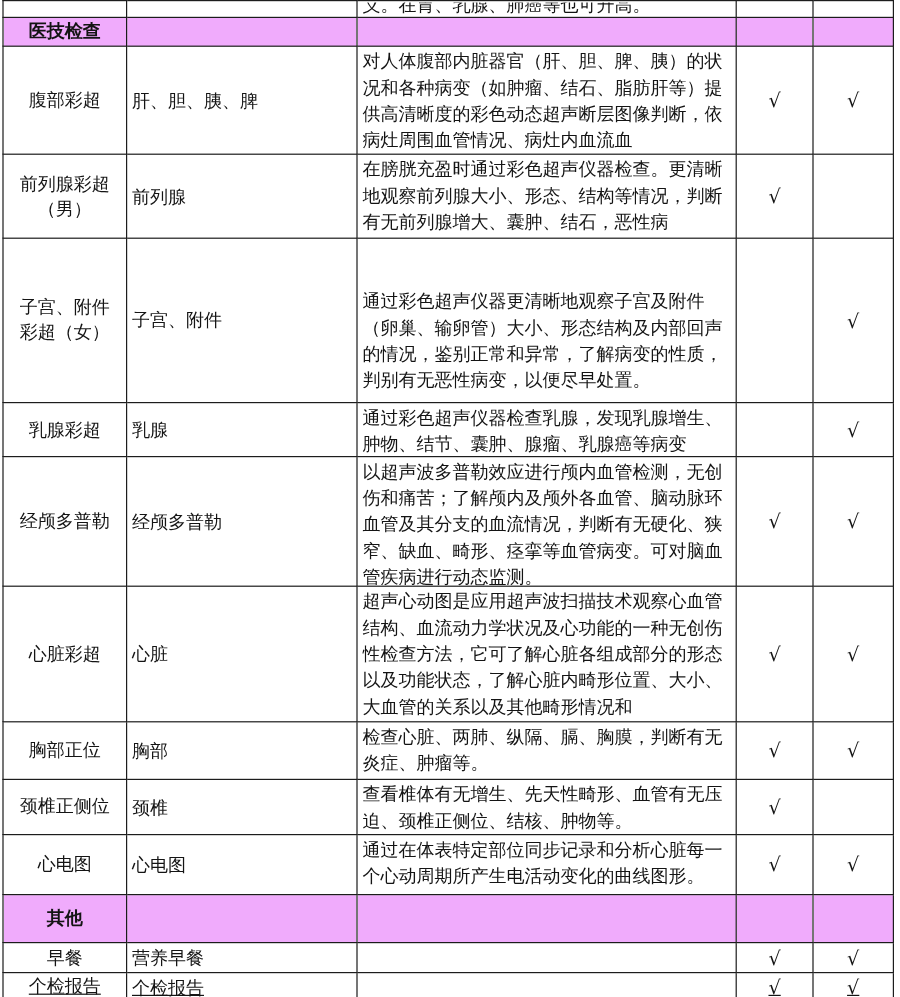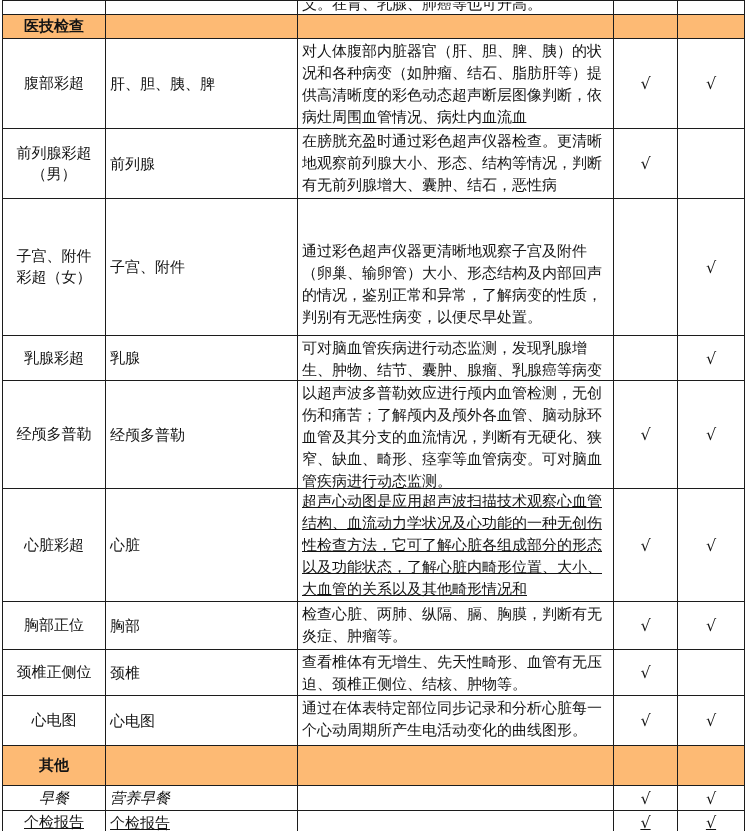--- a/index.html
+++ b/index.html
@@ -23,21 +23,21 @@
     box-sizing:border-box;
   }
   
   .c1{text-align:center;vertical-align:middle;line-height:21px;white-space:pre-line;padding:0 2px;}
   .c2{text-align:left;vertical-align:middle;line-height:20px;padding:0 4px;}
   .c3{text-align:left;vertical-align:top;padding:1px 2px 0 4px;}
   .mark{text-align:center;vertical-align:middle;font-size:16px;}
   .num{font-size:17px;letter-spacing:0.5px;font-family:Liberation Serif, serif;}
   .b{font-weight:700;}
   
-  tr.sec td{background:#fdba74;}
+  tr.sec td{background:#f0abfc;}
   tr.sec .c1{font-size:15px;}
   
   .clipwrap{overflow:hidden;line-height:22px;}
   .cliptop{margin-top:-9px;line-height:22px;}
   
   .merge{vertical-align:middle;font-size:15px;}
 </style>
 </head>
 <body>
 
@@ -94,39 +94,39 @@
         <td class="c3">
           <div class="clipwrap" style="height: 95px; margin-top: 40px;">通过彩色超声仪器更清晰地观察子宫及附件（卵巢、输卵管）大小、形态结构及内部回声的情况，鉴别正常和异常，了解病变的性质，判别有无恶性病变，以便尽早处置。</div>
         </td>
         <td class="mark"></td>
         <td class="mark">√</td>
       </tr>
       <tr style="height: 45px;">
         <td class="c1">乳腺彩超</td>
         <td class="c2">乳腺</td>
         <td class="c3">
-          <div class="clipwrap" style="height: 43px;">可对脑血管疾病进行动态监测，发现乳腺增生、肿物、结节、囊肿、腺瘤、乳腺癌等病变</div>
+          <div class="clipwrap" style="height: 43px;">通过彩色超声仪器检查乳腺，发现乳腺增生、肿物、结节、囊肿、腺瘤、乳腺癌等病变</div>
         </td>
         <td class="mark"></td>
         <td class="mark">√</td>
       </tr>
       <tr style="height: 108px;">
         <td class="c1">经颅多普勒</td>
         <td class="c2">经颅多普勒</td>
         <td class="c3">
           <div class="clipwrap" style="height: 106px;">以超声波多普勒效应进行颅内血管检测，无创伤和痛苦；了解颅内及颅外各血管、脑动脉环血管及其分支的血流情况，判断有无硬化、狭窄、缺血、畸形、痉挛等血管病变。可对脑血管疾病进行动态监测。</div>
         </td>
         <td class="mark">√</td>
         <td class="mark">√</td>
       </tr>
       <tr style="height: 113px;">
         <td class="c1">心脏彩超</td>
         <td class="c2">心脏</td>
         <td class="c3">
-          <div class="clipwrap" style="height: 111px; text-decoration: underline;">超声心动图是应用超声波扫描技术观察心血管结构、血流动力学状况及心功能的一种无创伤性检查方法，它可了解心脏各组成部分的形态以及功能状态，了解心脏内畸形位置、大小、大血管的关系以及其他畸形情况和</div>
+          <div class="clipwrap" style="height: 111px;">超声心动图是应用超声波扫描技术观察心血管结构、血流动力学状况及心功能的一种无创伤性检查方法，它可了解心脏各组成部分的形态以及功能状态，了解心脏内畸形位置、大小、大血管的关系以及其他畸形情况和</div>
         </td>
         <td class="mark">√</td>
         <td class="mark">√</td>
       </tr>
       <tr style="height: 48px;">
         <td class="c1">胸部正位</td>
         <td class="c2">胸部</td>
         <td class="c3">
           <div class="clipwrap" style="height: 46px;">检查心脏、两肺、纵隔、膈、胸膜，判断有无炎症、肿瘤等。</div>
         </td>
@@ -151,21 +151,21 @@
         <td class="mark">√</td>
         <td class="mark">√</td>
       </tr>
       <tr class="sec" style="height: 40px; margin-left: 13px;">
         <td class="c1 b">其他</td>
         <td></td>
         <td></td>
         <td></td>
         <td></td>
       </tr>
-      <tr style="height: 25px; font-style: italic;">
+      <tr style="height: 25px;">
         <td class="c1">早餐</td>
         <td class="c2">营养早餐</td>
         <td class="c3">
           <div class="clipwrap" style="height: 23px;"></div>
         </td>
         <td class="mark">√</td>
         <td class="mark">√</td>
       </tr>
       <tr style="height: 24px; text-decoration: underline;">
         <td class="c1">个检报告</td>

